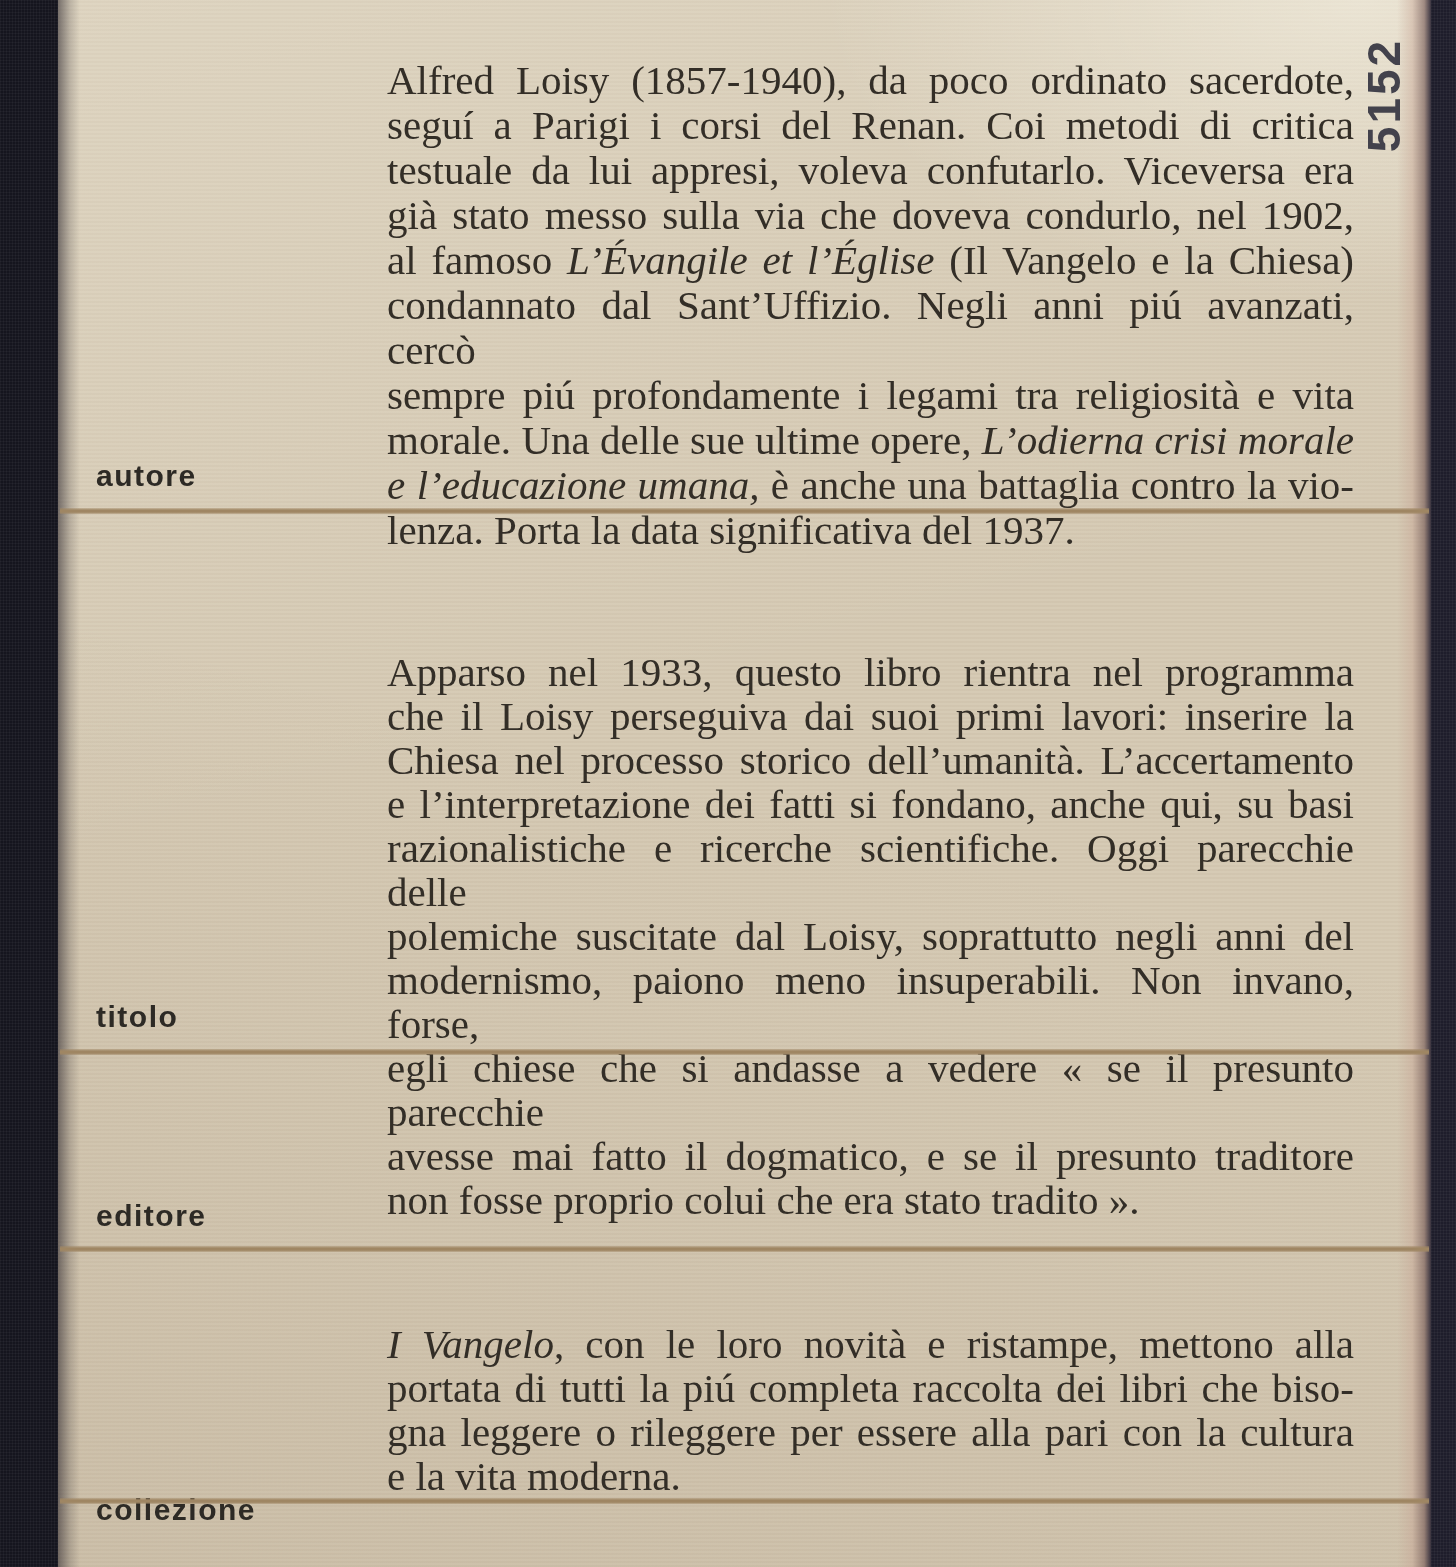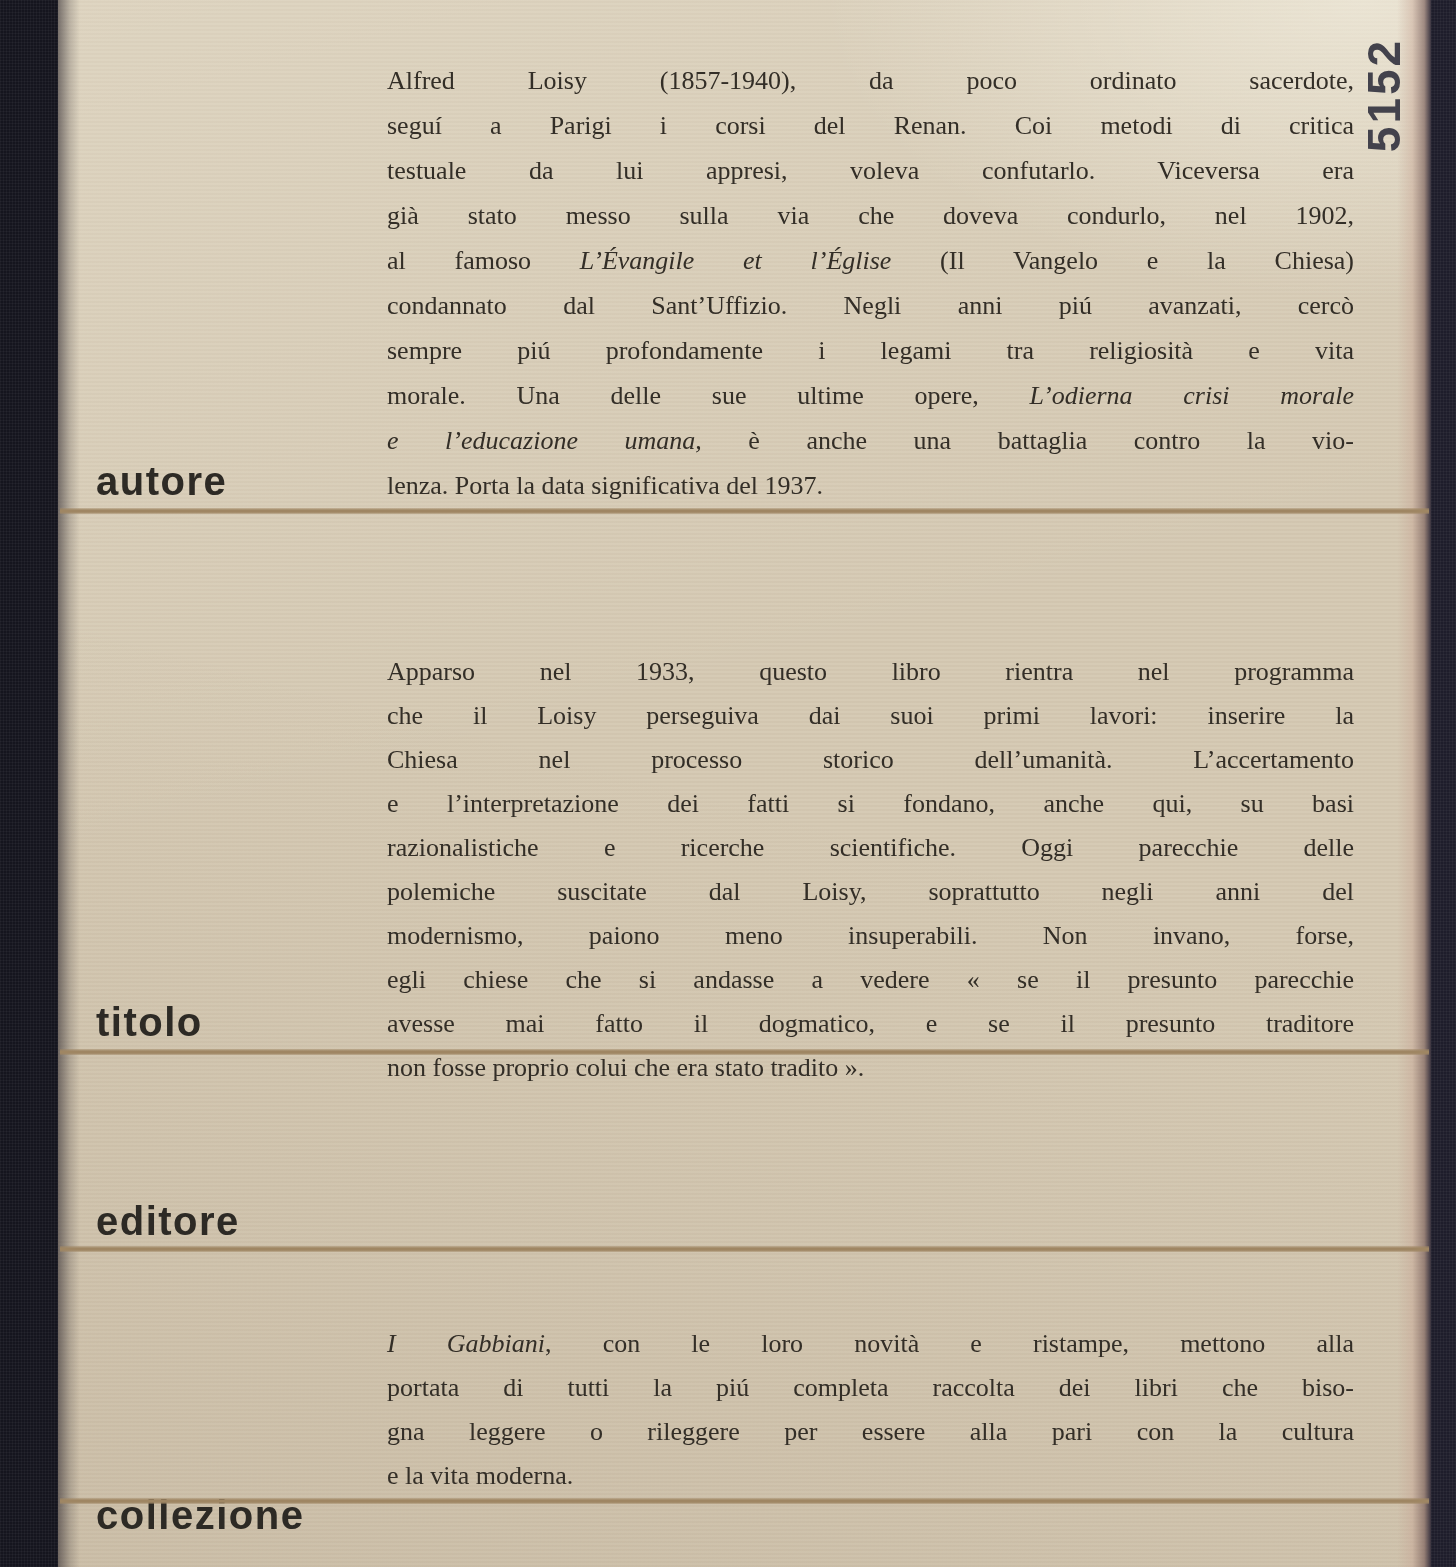--- a/index.html
+++ b/index.html
@@ -69,37 +69,37 @@
   #rule-autore     { top: 508px; }
   #rule-titolo     { top: 1049px; }
   #rule-editore    { top: 1246px; }
   #rule-collezione { top: 1498px; }
 
   
   .lbl {
     position: absolute;
     left: 38px;
     font-family: "Liberation Sans", sans-serif;
-    font-size: 40px;
+    font-size: 30px;
     font-weight: 700;
     letter-spacing: 1.5px;
     color: #2d2a25;
   }
   #lbl-autore     { top: 459px; }
   #lbl-titolo     { top: 1000px; }
   #lbl-editore    { top: 1199px; }
   #lbl-collezione { top: 1449px; margin-top: 44px; }
 
   
   .textcol {
     position: absolute;
     left: 329px;
     width: 967px;
     color: #332e27;
-    font-size: 26px;
+    font-size: 41px;
   }
   #text-autore     { top: 58px;   line-height: 45px; }
   #text-titolo     { top: 606px;  line-height: 44px; margin-top: 44px; }
   #text-collezione { top: 1322px; line-height: 44px; }
 
   .tline {
     text-align: justify;
     text-align-last: justify;
     -moz-text-align-last: justify;
     white-space: normal;
@@ -167,21 +167,21 @@
         <div class="tline"><span>avesse mai fatto il dogmatico, e se il presunto traditore</span></div>
         <div class="tline last"><span>non fosse proprio colui che era stato tradito ».</span></div>
       </div>
     <div id="lbl-titolo" class="lbl">titolo</div>
     <div id="rule-titolo" class="rule"></div>
 
     <div id="lbl-editore" class="lbl">editore</div>
     <div id="rule-editore" class="rule"></div>
 
     <div id="text-collezione" class="textcol">
-        <div class="tline"><i>I Gabbiani</i><span>, con le loro novità e ristampe, mettono alla</span></div>
+        <div class="tline"><i>I Vangelo</i><span>, con le loro novità e ristampe, mettono alla</span></div>
         <div class="tline"><span>portata di tutti la piú completa raccolta dei libri che biso-</span></div>
         <div class="tline"><span>gna leggere o rileggere per essere alla pari con la cultura</span></div>
         <div class="tline last"><span>e la vita moderna.</span></div>
       </div>
     <div id="lbl-collezione" class="lbl">collezione</div>
     <div id="rule-collezione" class="rule"></div>
   </div>
 
   <div id="edge-right" class="edge"></div>
 

